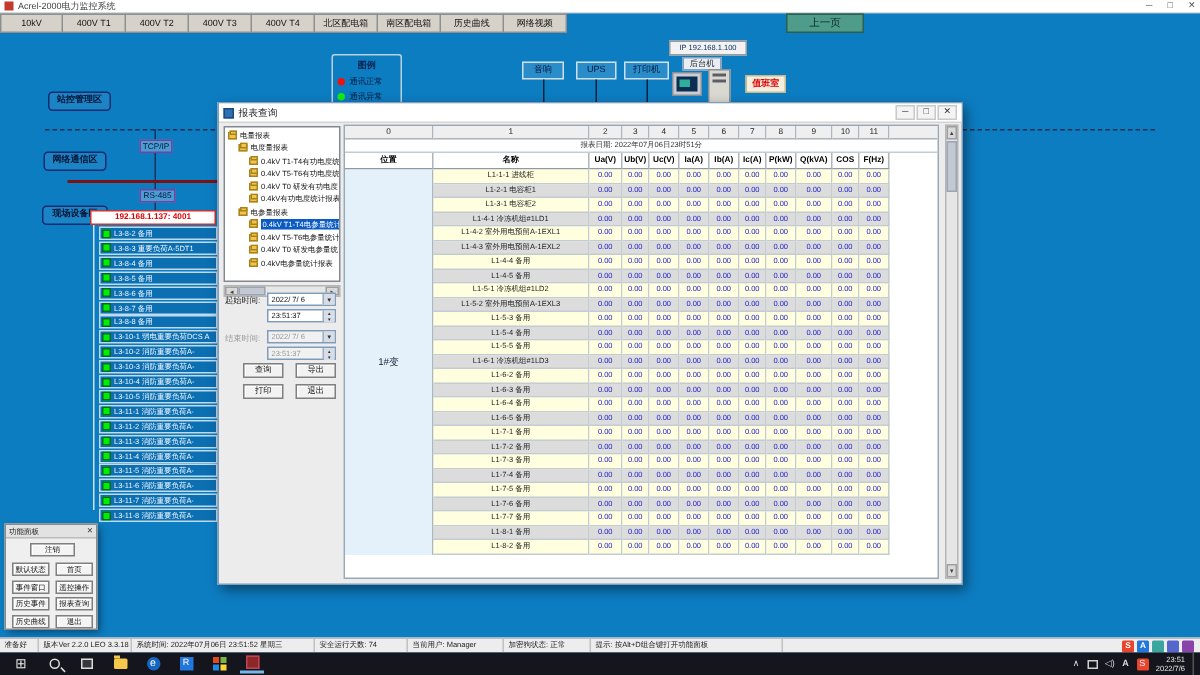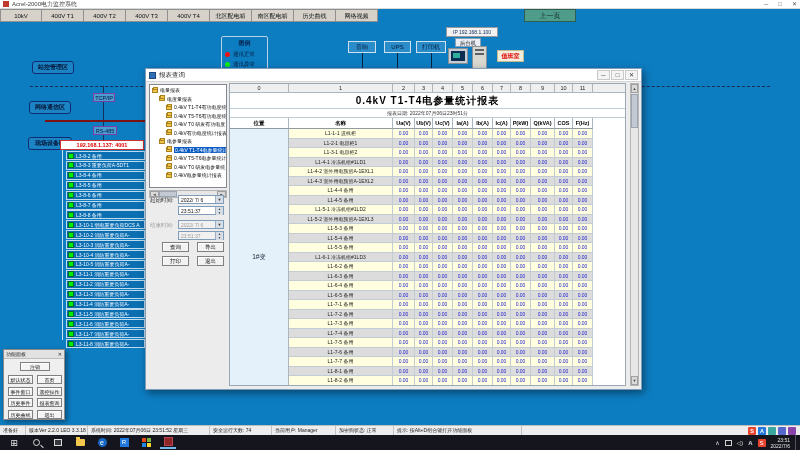--- a/index.html
+++ b/index.html
@@ -406,21 +406,20 @@
             <div class="ncell" style="width: 20px;">4</div>
             <div class="ncell" style="width: 20px;">5</div>
             <div class="ncell" style="width: 20px;">6</div>
             <div class="ncell" style="width: 18px;">7</div>
             <div class="ncell" style="width: 20px;">8</div>
             <div class="ncell" style="width: 24px;">9</div>
             <div class="ncell" style="width: 18px;">10</div>
             <div class="ncell" style="width: 20px;">11</div>
             <div class="nfill"></div>
           </div>
-        <div class="t-title">0.4kV T1-T4电参量统计报表</div>
         <div class="t-date">报表日期: 2022年07月06日23时51分</div>
         <div class="trow" id="headrow">
             <div class="hcell" style="width: 59px;">位置</div>
             <div class="hcell" style="width: 104px;">名称</div>
             <div class="hcell" style="width: 22px;">Ua(V)</div>
             <div class="hcell" style="width: 18px;">Ub(V)</div>
             <div class="hcell" style="width: 20px;">Uc(V)</div>
             <div class="hcell" style="width: 20px;">Ia(A)</div>
             <div class="hcell" style="width: 20px;">Ib(A)</div>
             <div class="hcell" style="width: 18px;">Ic(A)</div>

